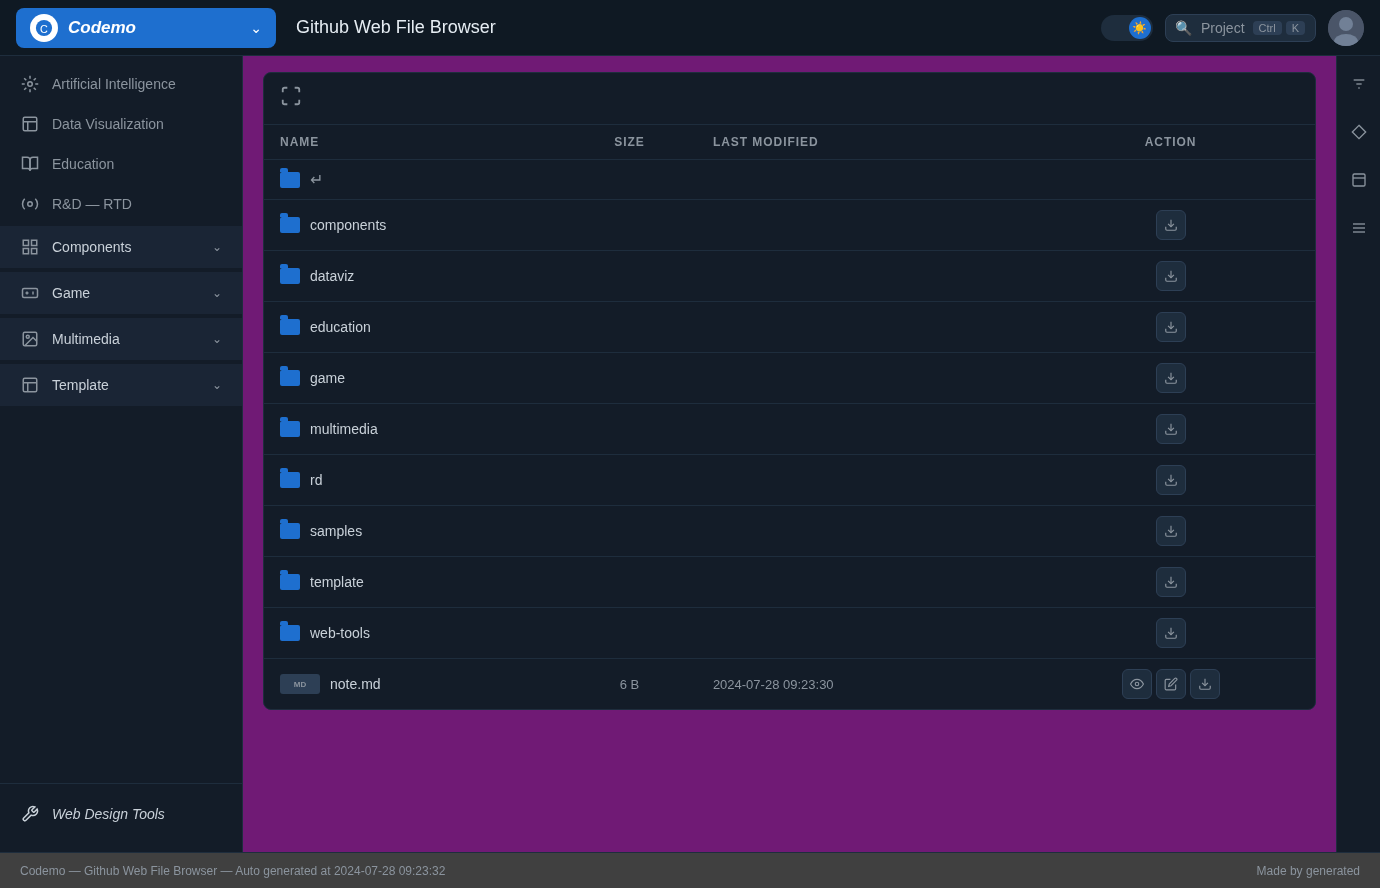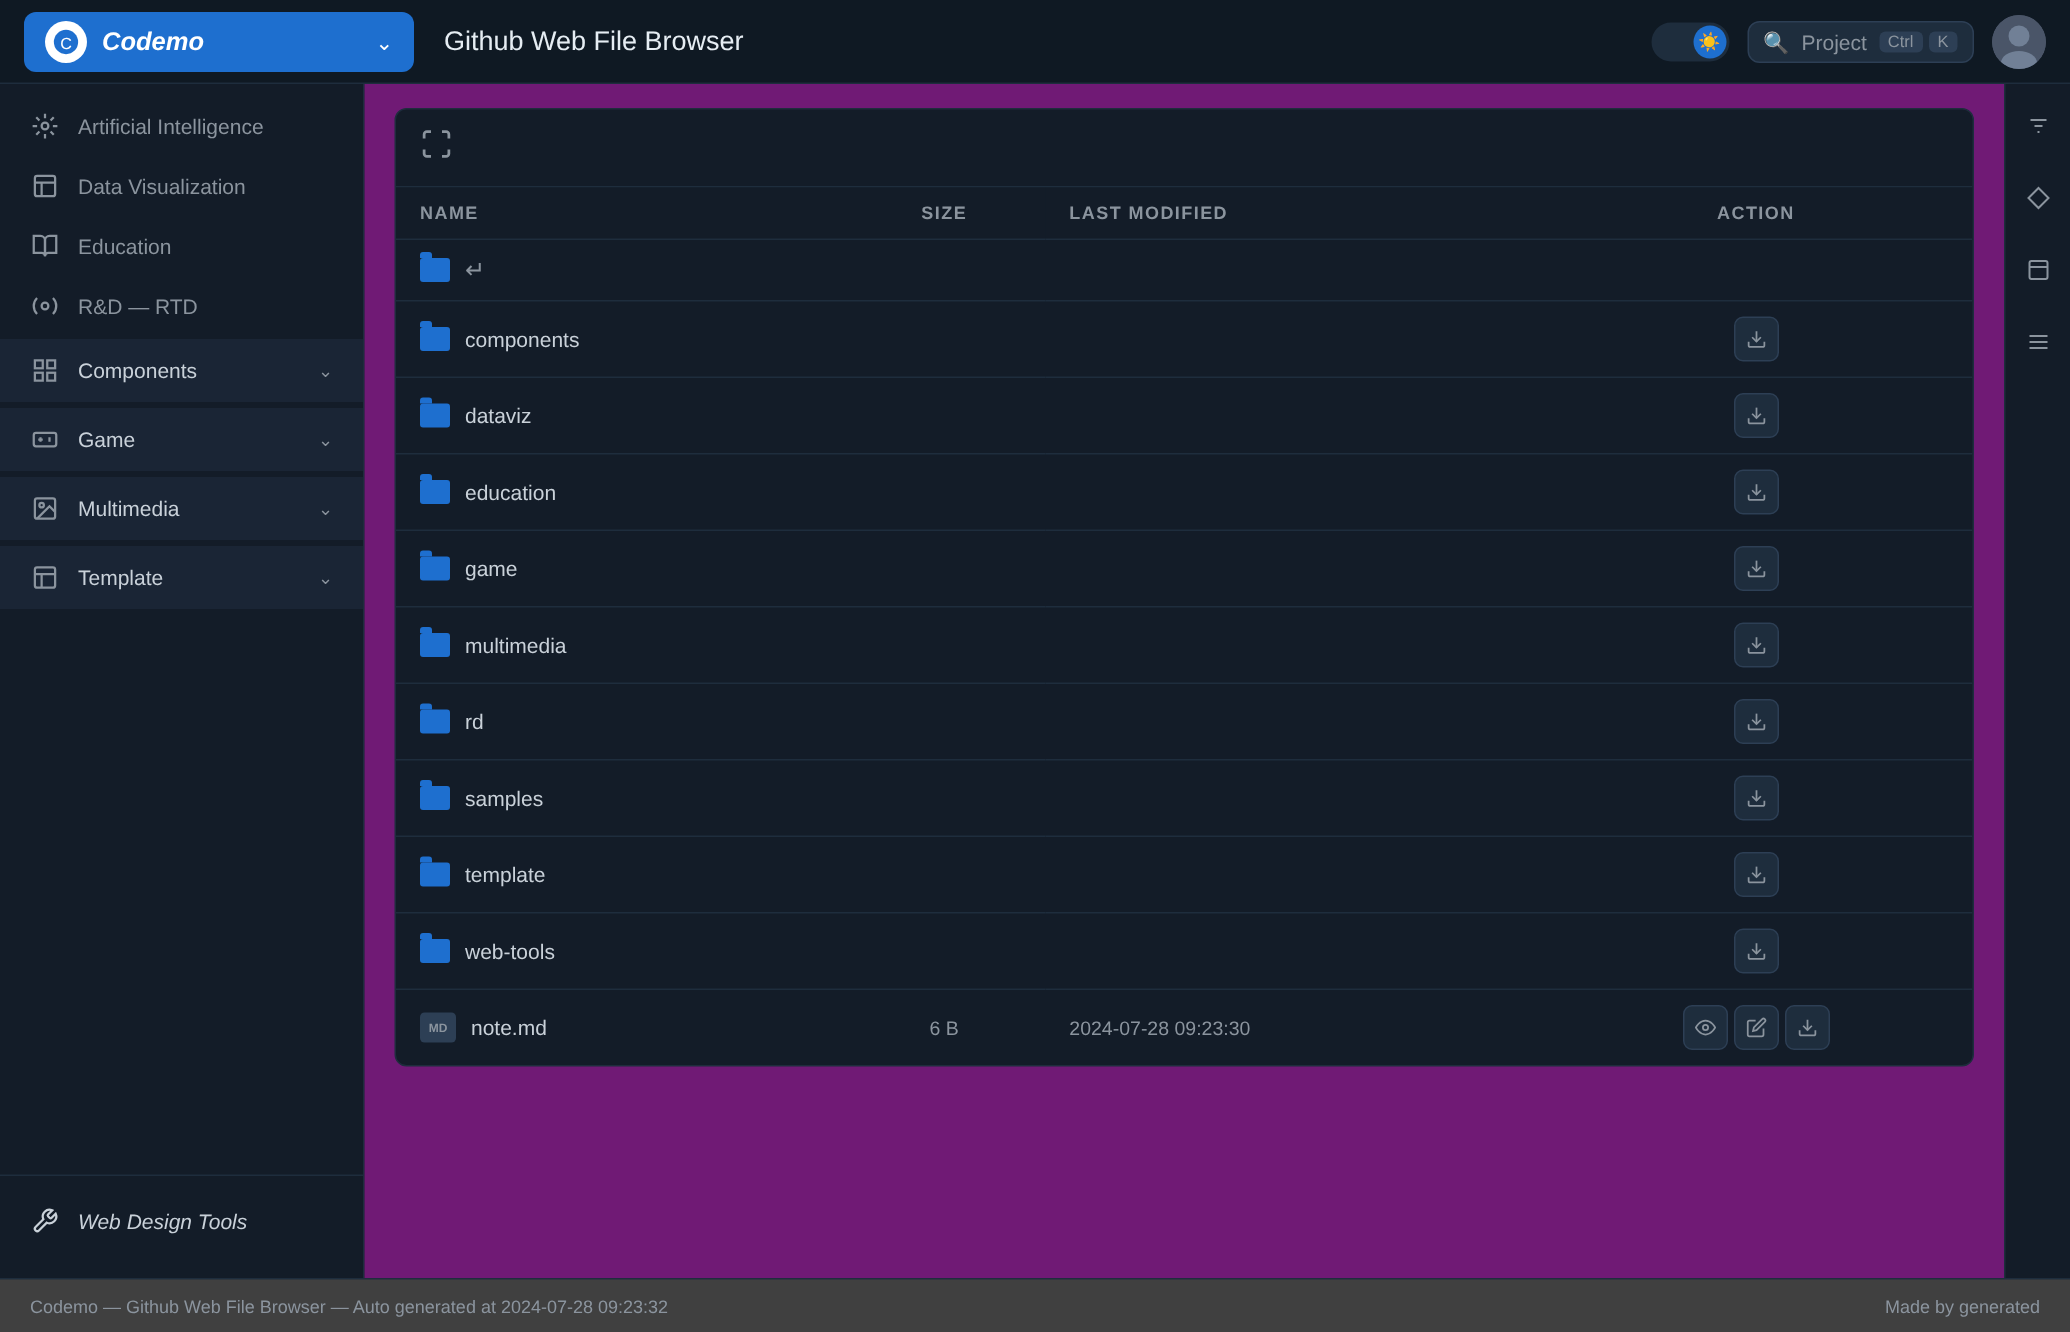--- a/index.html
+++ b/index.html
@@ -306,21 +306,21 @@
       content: '';
       position: absolute;
       top: -4px;
       left: 0;
       width: 8px;
       height: 4px;
       background: #1e6fcf;
       border-radius: 2px 2px 0 0;
     }
     .file-icon-md {
-      width: 24px;
+      width: 40px;
       height: 20px;
       background: #2d3f55;
       border-radius: 3px;
       display: flex;
       align-items: center;
       justify-content: center;
       font-size: 8px;
       color: #8b949e;
       font-weight: 700;
       flex-shrink: 0;

